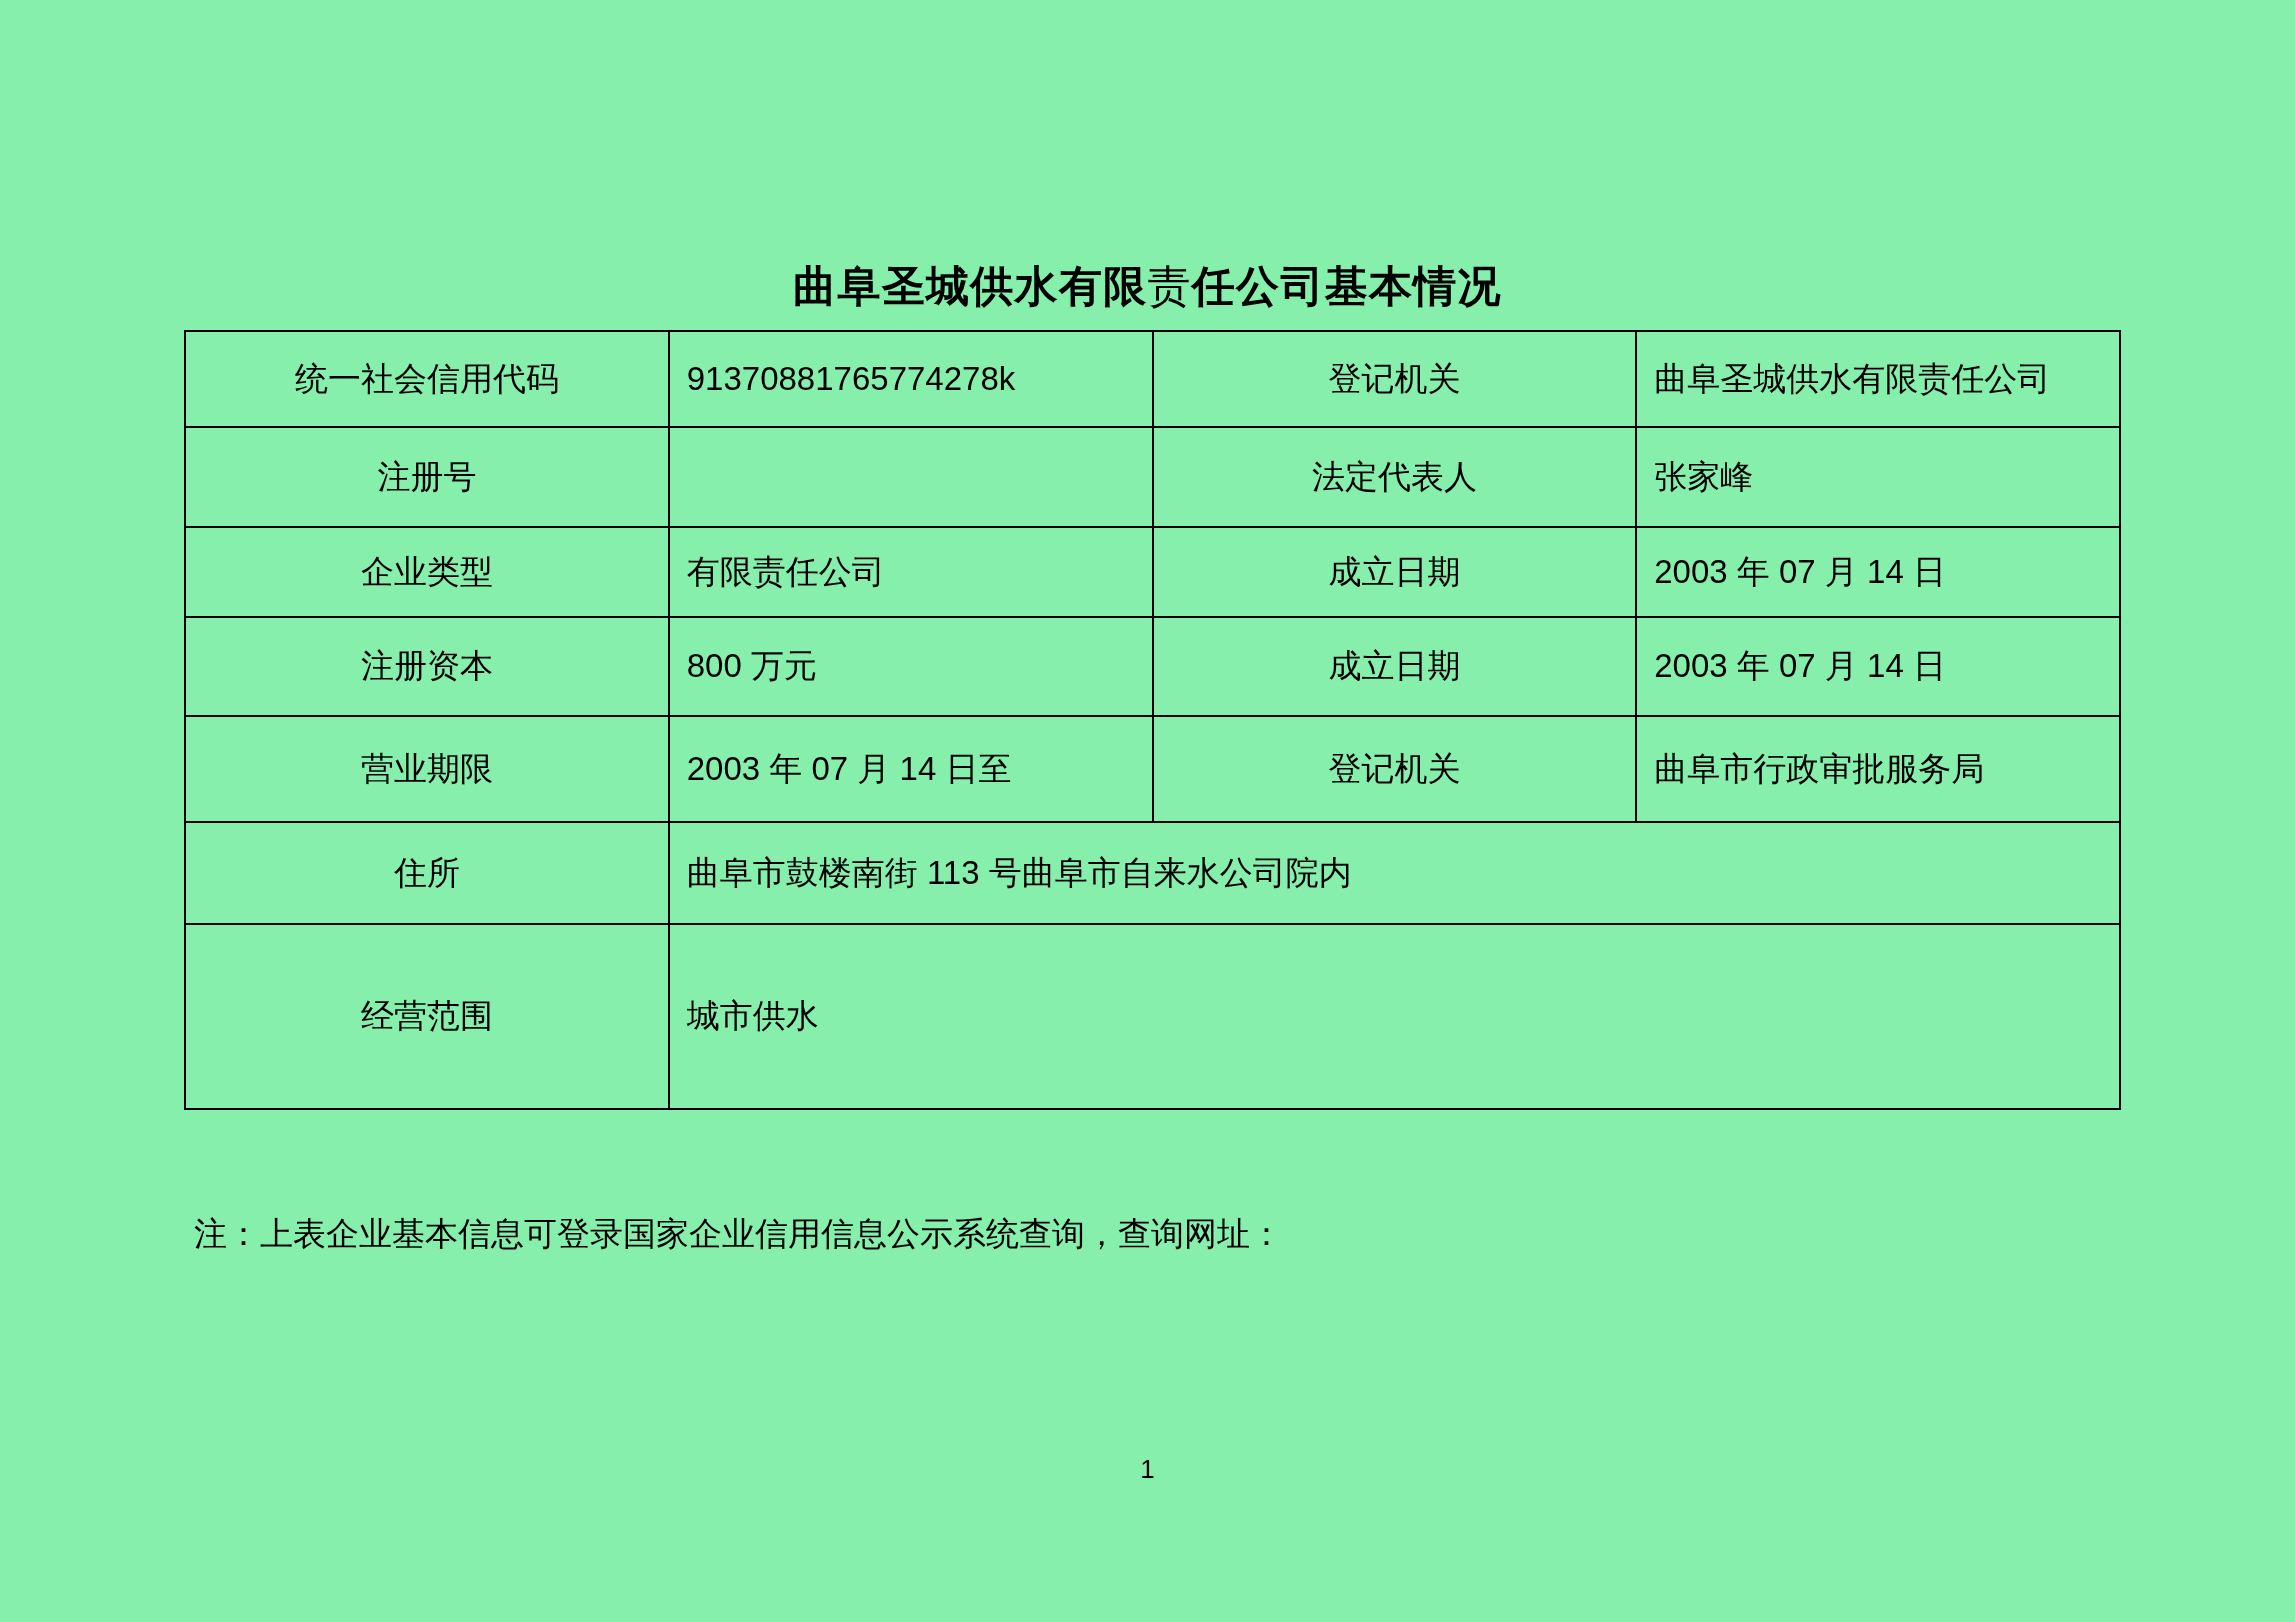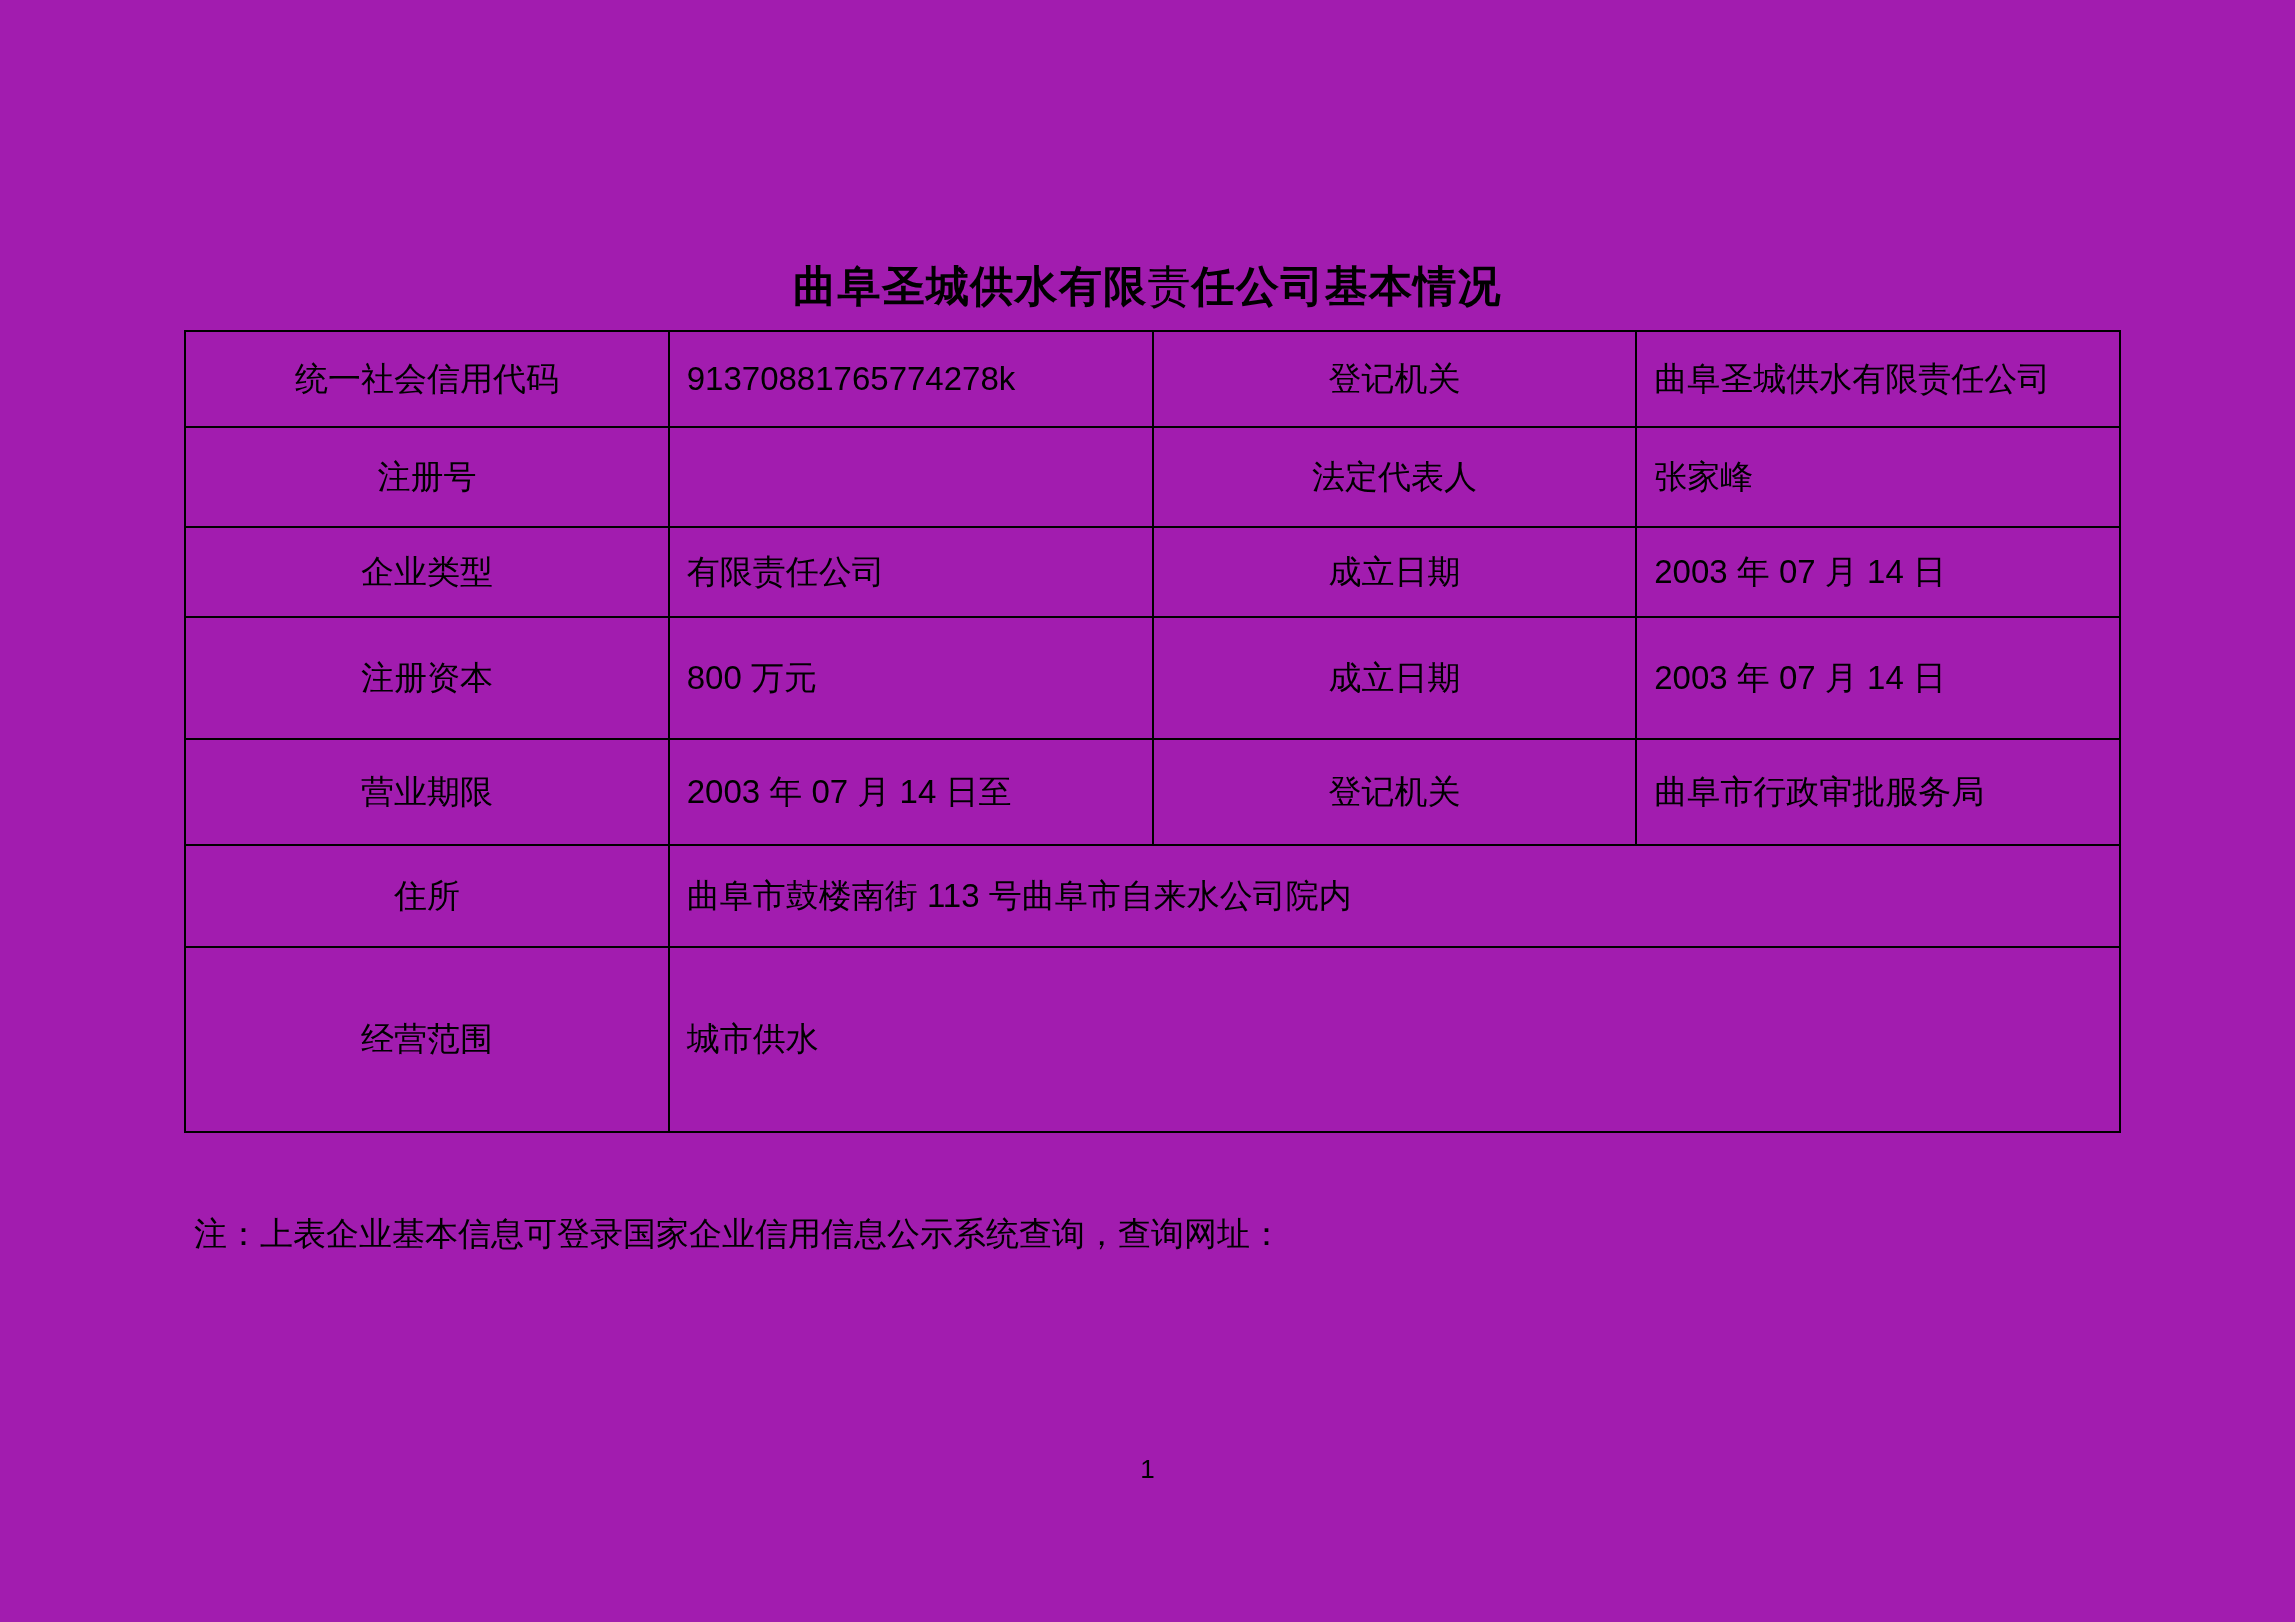--- a/index.html
+++ b/index.html
@@ -10,21 +10,21 @@
     width: 2295px;
     height: 1623px;
     background: #ffffff;
     position: relative;
     color: #000000;
     font-family: "Liberation Sans", serif;
   }
   .page {
     position: absolute;
     inset: 0;
-    background: #a21caf;
+    background: #86efac;
   }
   .title {
     position: absolute;
     top: 262px;
     left: 0;
     width: 100%;
     text-align: center;
     margin: 0;
     font-size: 43px;
     font-weight: 700;
@@ -60,21 +60,21 @@
     text-align: center;
     padding: 0 1px;
   }
   td.value {
     text-align: left;
     padding: 0 13px 0 17px;
   }
   tr.row-1 { height: 96px; }
   tr.row-2 { height: 100px; }
   tr.row-3 { height: 90px; }
-  tr.row-4 { height: 122px; }
+  tr.row-4 { height: 99px; }
   tr.row-5 { height: 106px; }
   tr.row-6 { height: 102px; }
   tr.row-7 { height: 185px; }
   .note {
     position: absolute;
     left: 194px;
     top: 1212px;
     margin: 0;
     font-size: 33px;
     line-height: 1.35;

